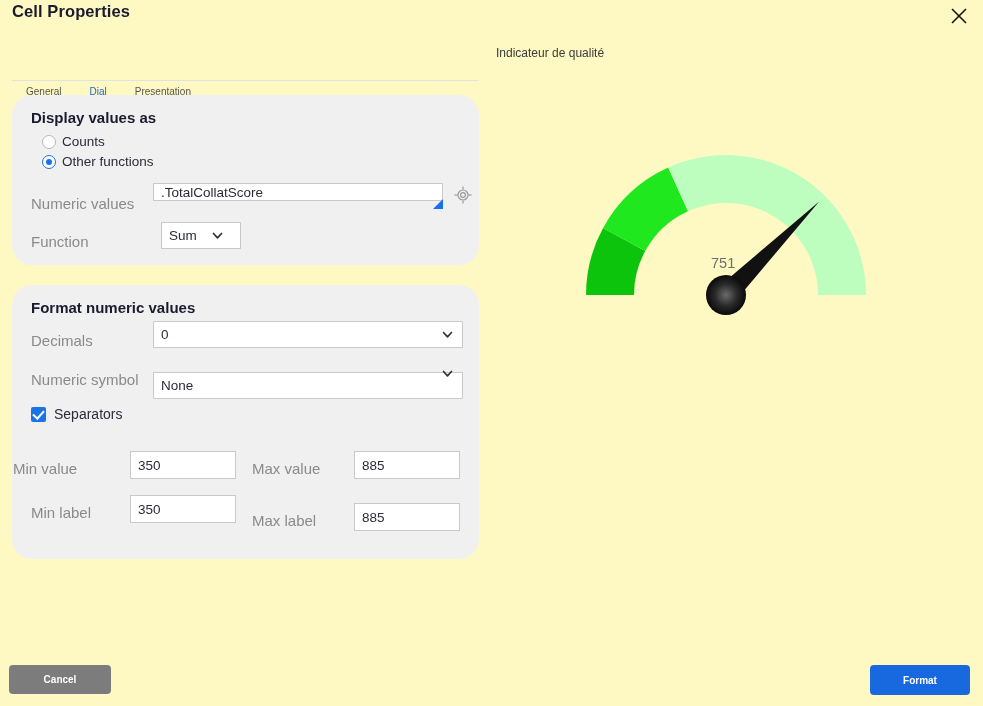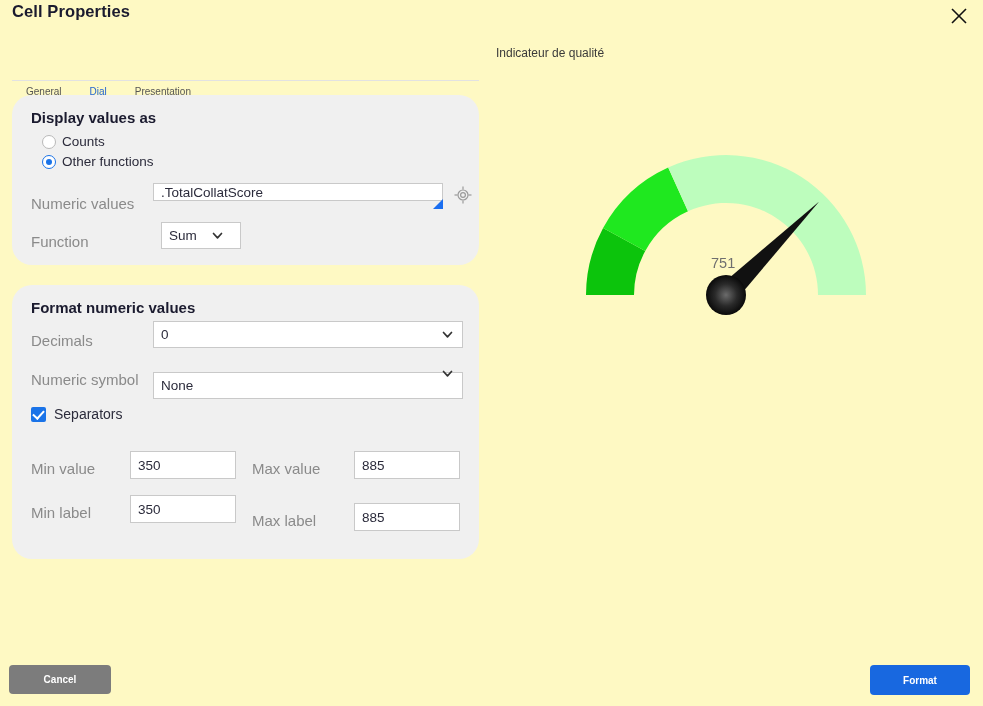--- a/index.html
+++ b/index.html
@@ -219,21 +219,21 @@
             <path d="M2.5 4.5 L6.5 8.8 L10.5 4.5" fill="none" stroke="#333" stroke-width="1.7" stroke-linecap="round" stroke-linejoin="round"></path>
           </svg>
       </span>
     </div>
 
     <div class="cb-row" style="left:19px; top:121px;">
       <span class="cb"></span>
       <span class="cb-label">Separators</span>
     </div>
 
-    <div class="field-label" style="left:19px; top:175px;">Min value</div>
+    <div class="field-label" style="left:1px; top:175px;">Min value</div>
     <input class="txt-input" style="left: 118px; top: 166px; width: 106px; height: 28px;" value="350">
 
     <div class="field-label" style="left:240px; top:175px;">Max value</div>
     <input class="txt-input" style="left: 342px; top: 166px; width: 106px; height: 28px;" value="885">
 
     <div class="field-label" style="left:19px; top:219px;">Min label</div>
     <input class="txt-input" style="left: 118px; top: 210px; width: 106px; height: 28px;" value="350">
 
     <div class="field-label" style="left:240px; top:227px;">Max label</div>
     <input class="txt-input" style="left: 342px; top: 218px; width: 106px; height: 28px;" value="885">

